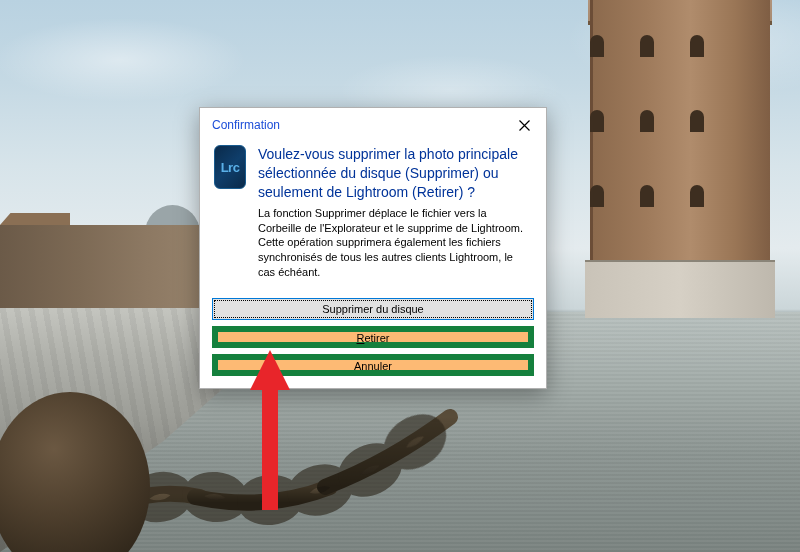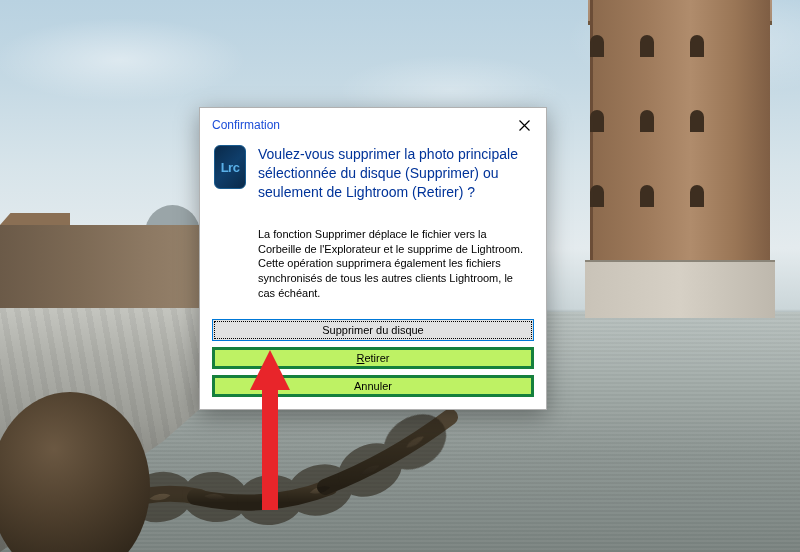--- a/index.html
+++ b/index.html
@@ -199,40 +199,40 @@
       border: 1px solid #185b8f;
     }
 
     .dialog-content { flex: 1; }
 
     .dialog-heading {
       color: #003399;
       font-size: 14px;
       line-height: 1.35;
       font-weight: 400;
-      margin-bottom: 25px;
+      margin-bottom: 4px;
     }
     .dialog-text {
       font-size: 11px;
       line-height: 1.35;
       color: #000;
     }
 
     .dialog-buttons {
       display: flex;
       gap: 6px;
       padding: 6px 12px 12px 12px;
       justify-content: center;
       flex-direction: column;
     }
     .dlg-btn {
       min-width: 86px;
       height: 22px;
-      background: #bef264;
-      border: 3px solid #15803d;
+      background: #fdba74;
+      border: 6px solid #15803d;
       font-size: 11px;
       font-family: inherit;
       cursor: pointer;
       padding: 0 10px;
     }
     .dlg-btn.primary {
       min-width: 128px;
       border: 1px solid #0078d7;
       outline: 1px dotted #000;
       outline-offset: -3px;

